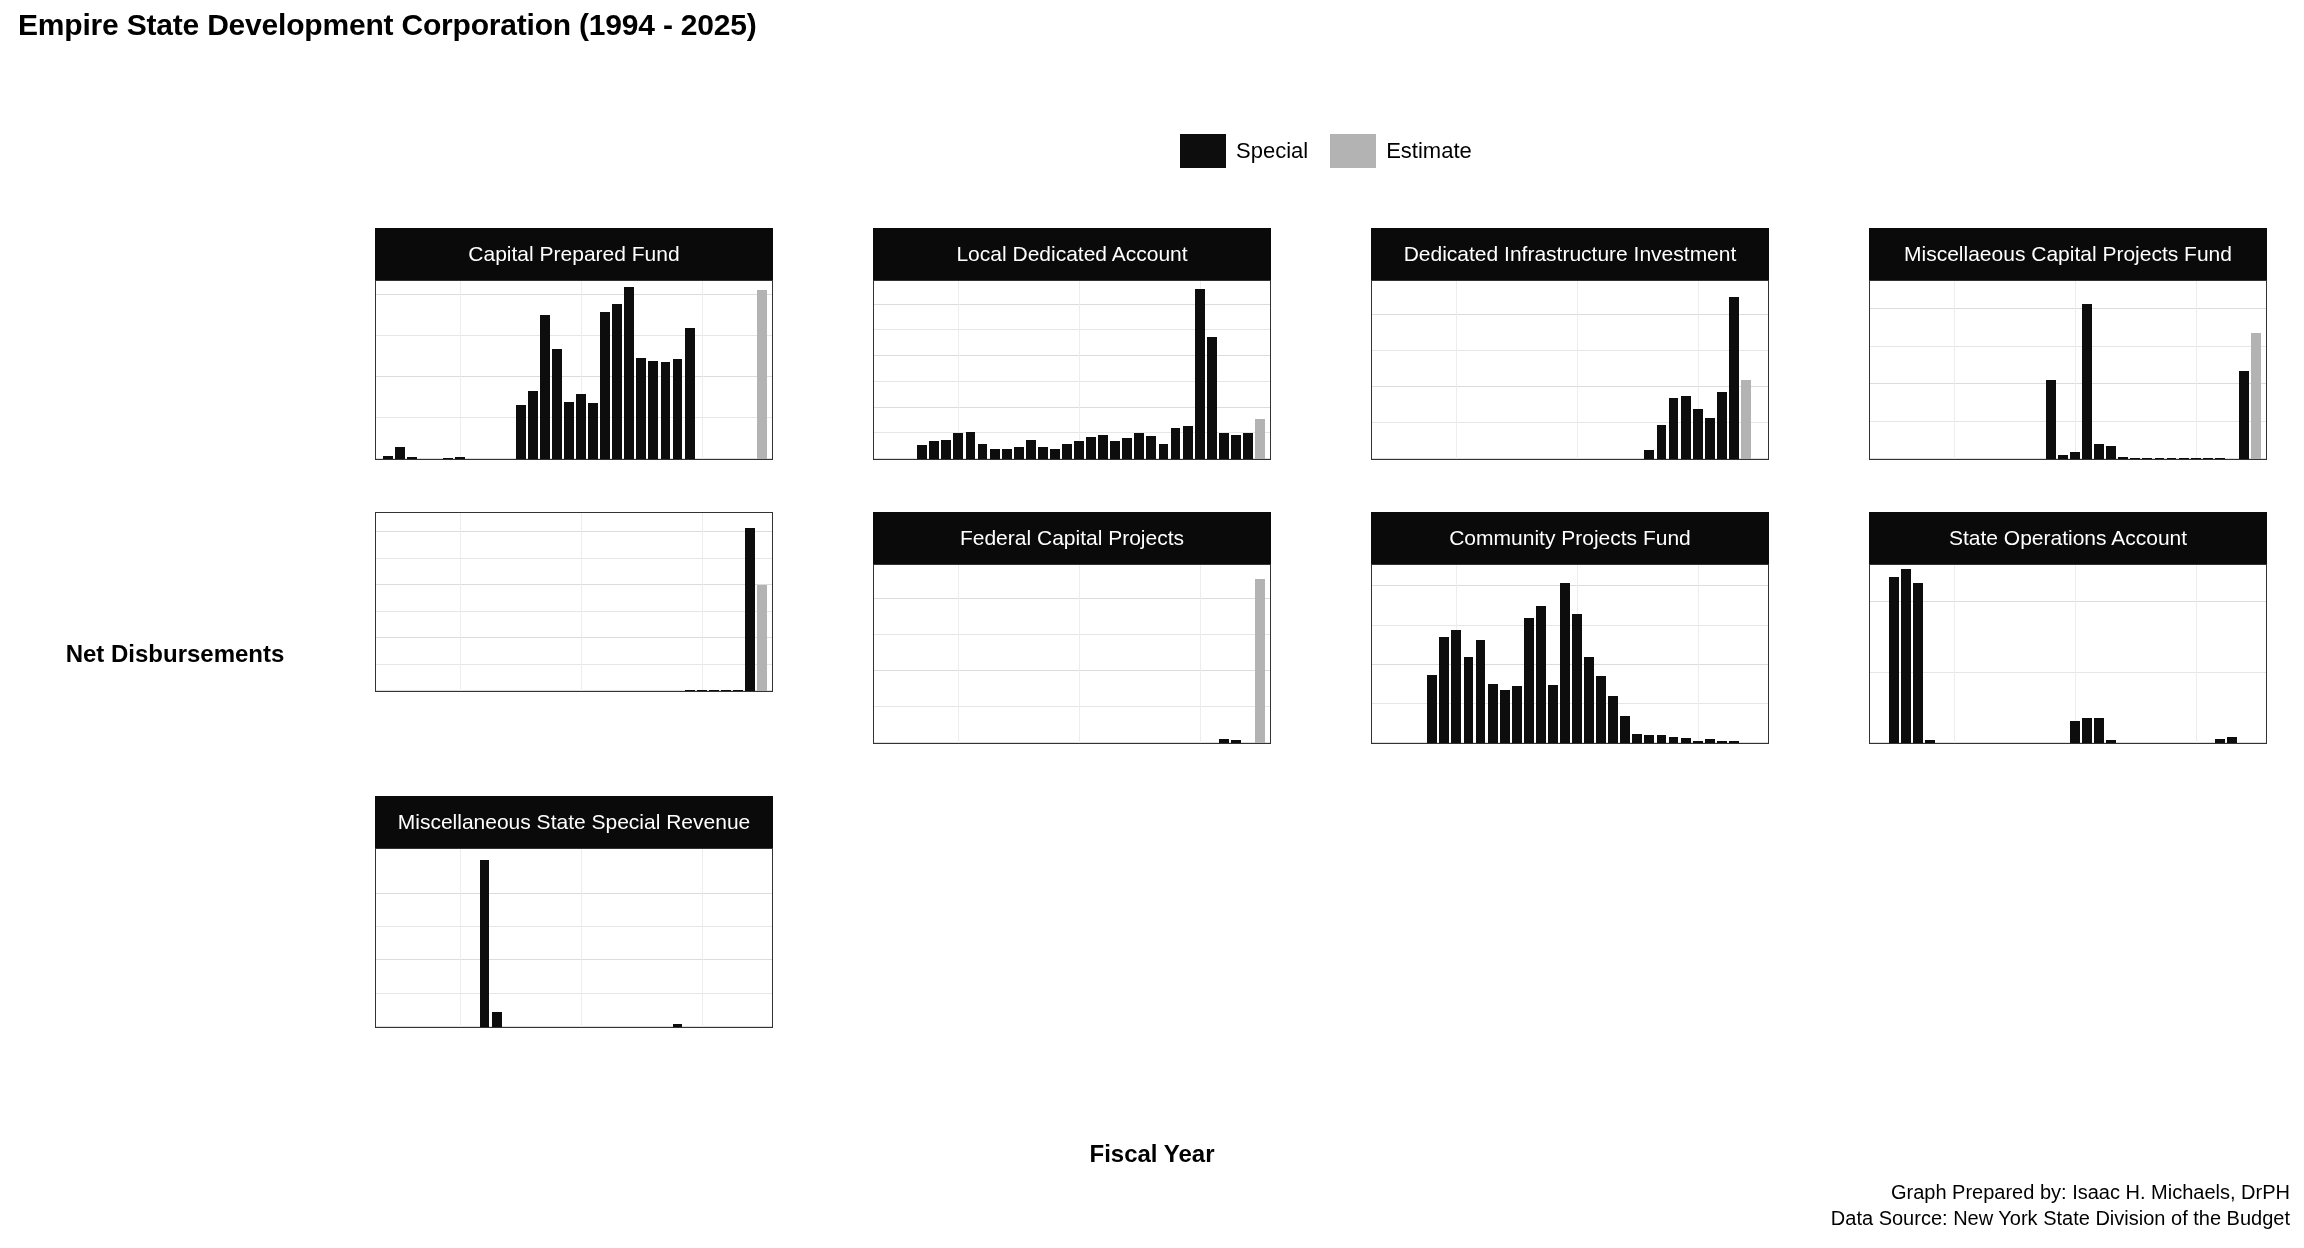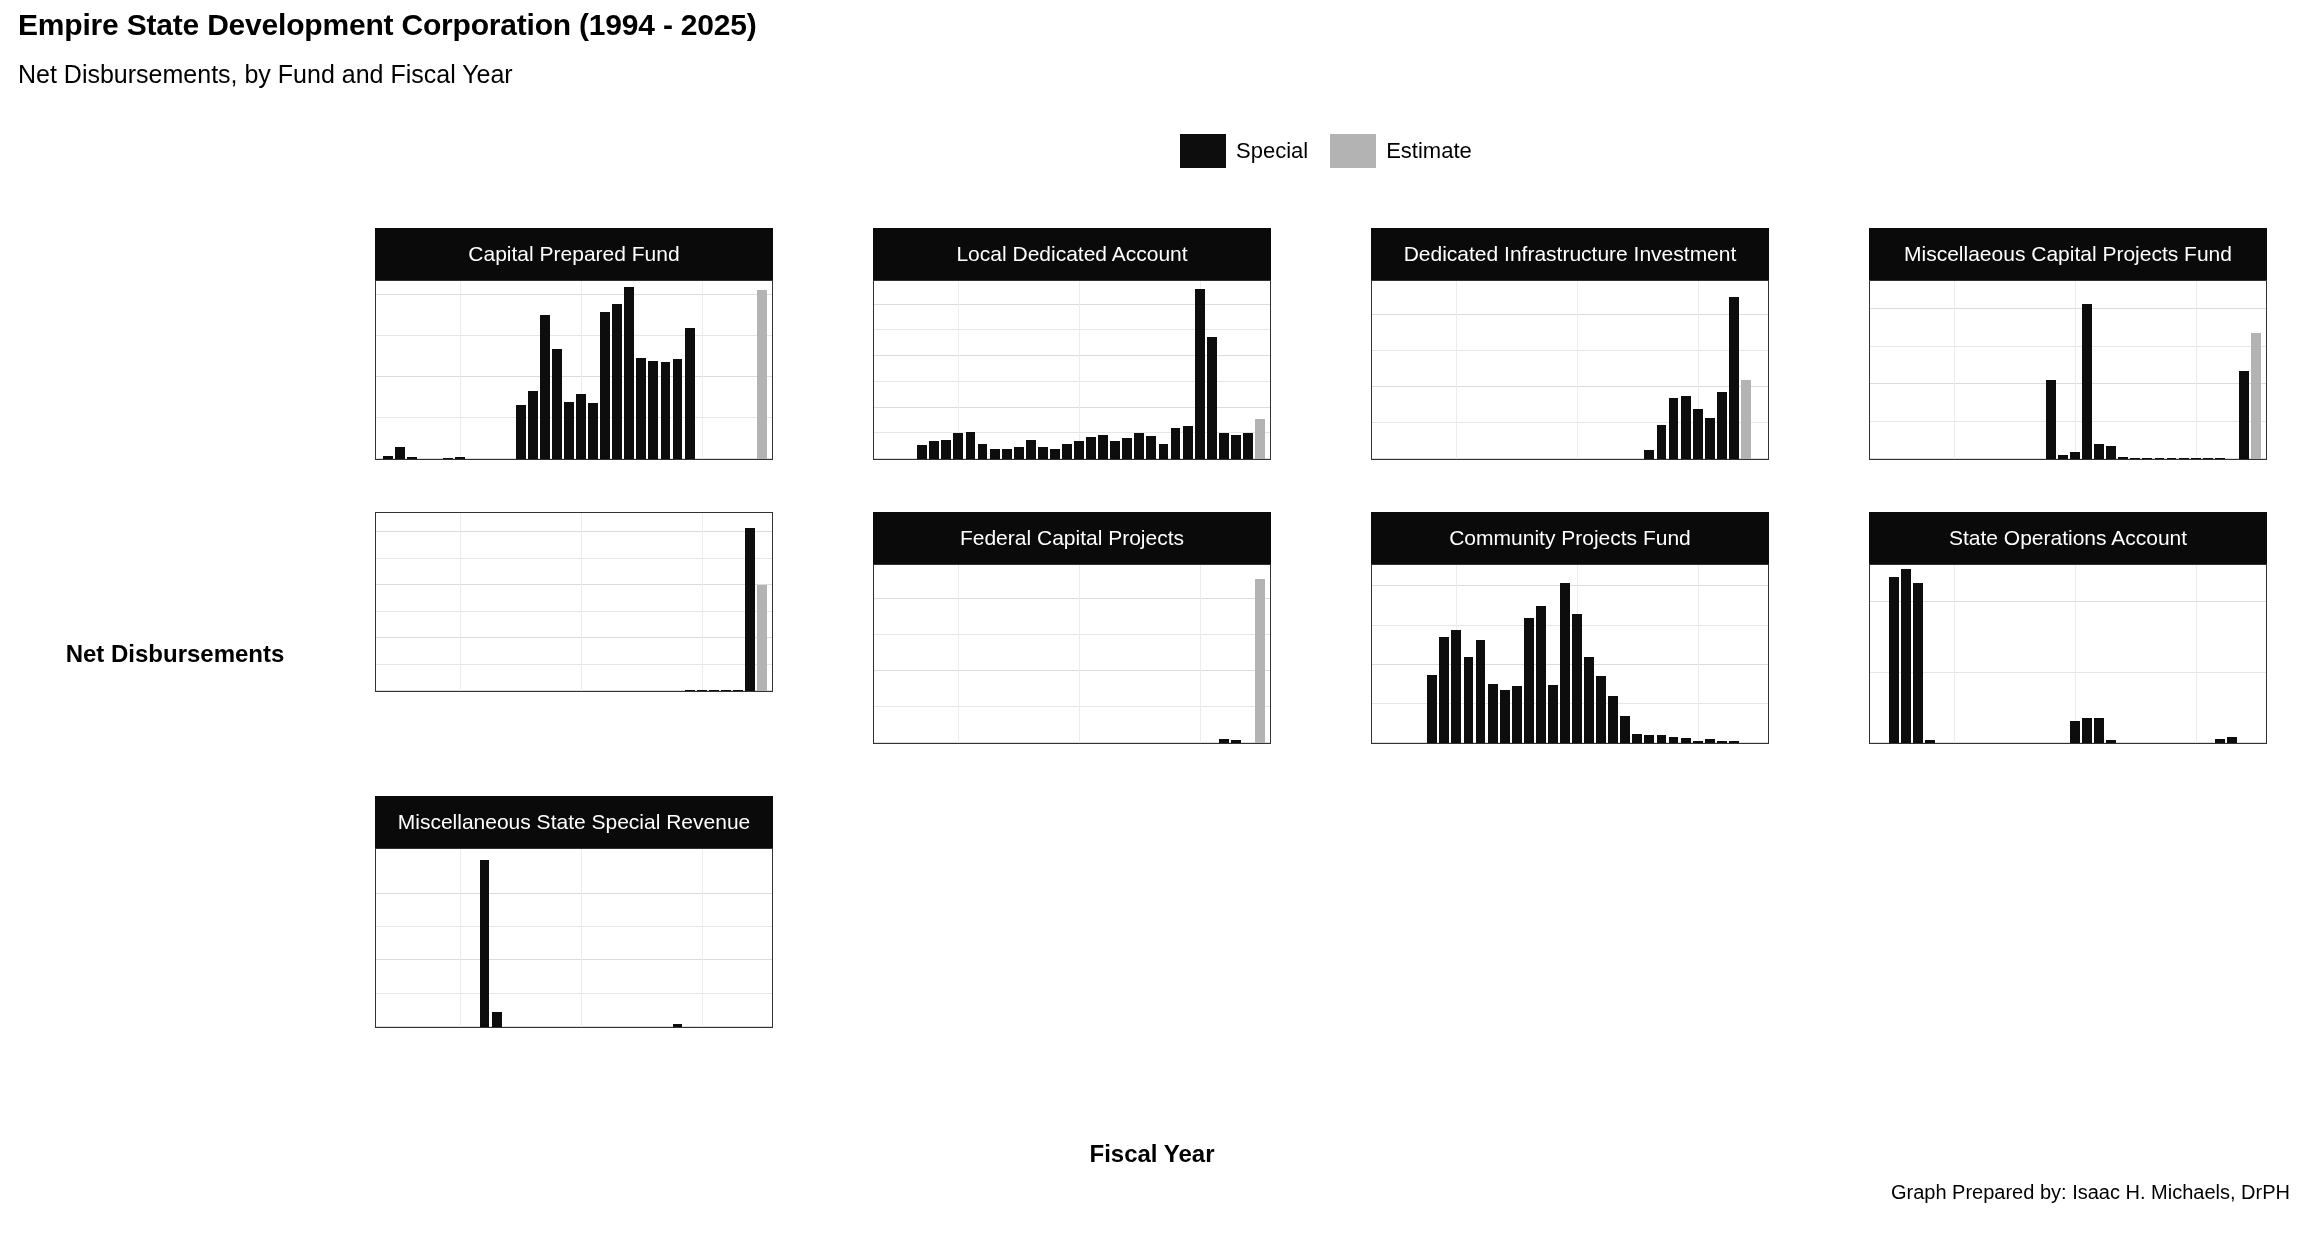--- a/index.html
+++ b/index.html
@@ -152,21 +152,20 @@
     height: 5px;
     background: #333;
   }
 </style>
 </head>
 <body>
 
 <div id="root">
 
   <div class="title">Empire State Development Corporation (1994 - 2025)</div>
-  <div class="subtitle">Net Disbursements, by Fund and Fiscal Year</div>
 
   <div class="legend">
     <div class="legend-item">
       <span class="legend-swatch" style="background:#0d0d0d"></span>
       <span class="legend-label">Special</span>
     </div>
     <div class="legend-item">
       <span class="legend-swatch" style="background:#b3b3b3"></span>
       <span class="legend-label">Estimate</span>
     </div>
@@ -478,15 +477,19 @@
           <div class="xtick-mark" style="left: 325.636px;"></div>
         </div>
       </div>
     </div>
 
   <div class="caption">
     <div>
       <b>Graph Prepared by:</b>
       <span>Isaac H. Michaels, DrPH</span>
     </div>
+    <div>
+      <b>Data Source:</b>
+      <span>New York State Division of the Budget</span>
+    </div>
   </div>
 
 </div>
 
 </body></html>

